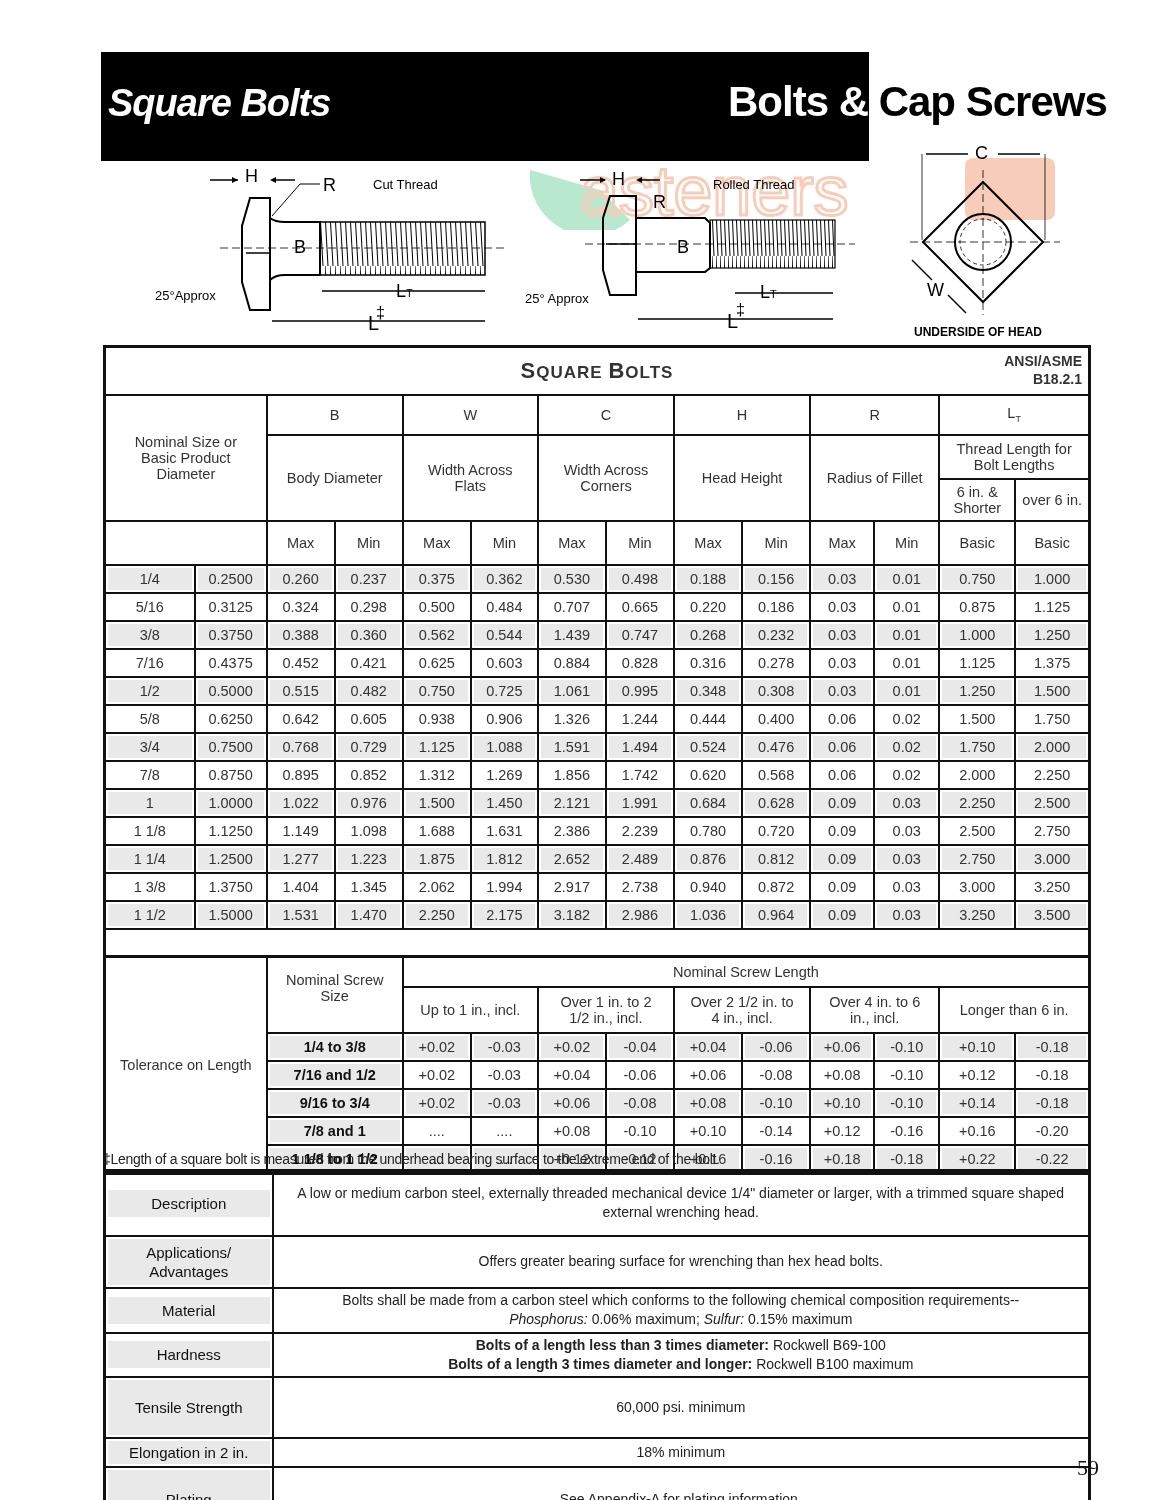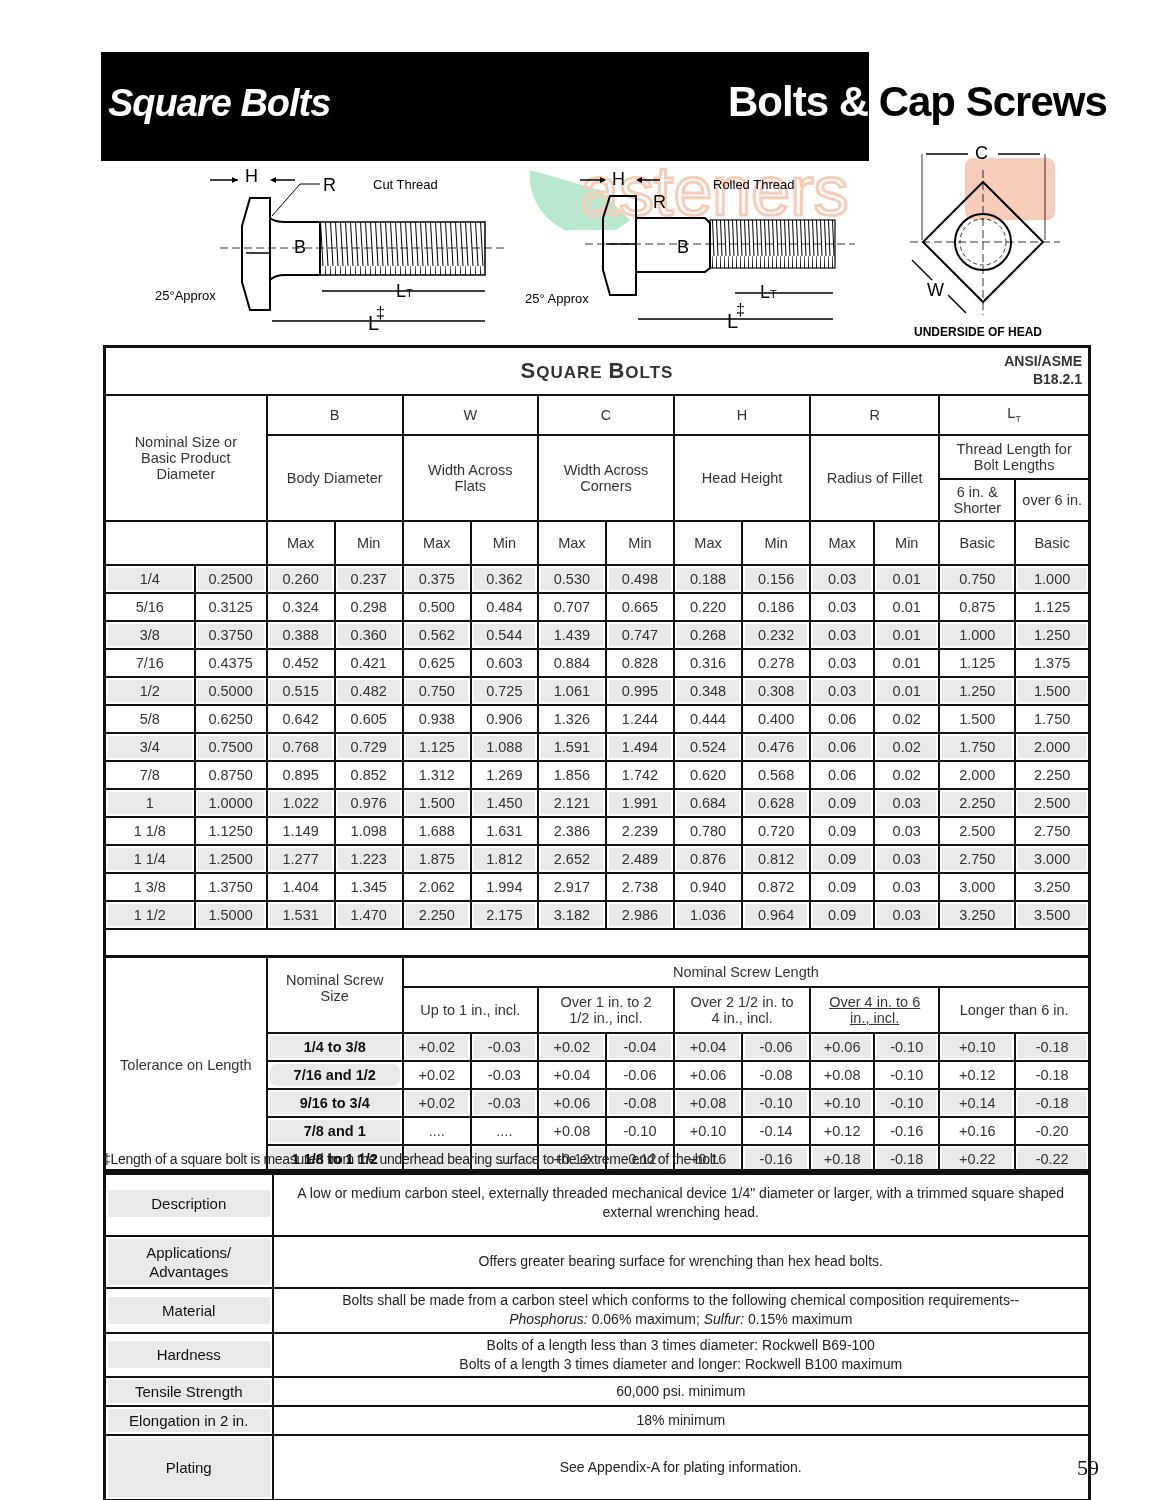--- a/index.html
+++ b/index.html
@@ -34,21 +34,21 @@
   .std { position: absolute; right: 6px; top: 4px; text-align: right; font-size: 14px; font-weight: bold; line-height: 18px; }
   .spacer-row td { height: 28px; border-left: 3px solid #111; border-right: 3px solid #111; }
   .thick-top td { border-top: 3px solid #111; }
 
   .footnote { position: absolute; left: 103px; top: 1151px; font-size: 14px; color: #222; letter-spacing: -0.3px; }
 
   .spec-table { left: 103px; top: 1169px; width: 988px; border: 3px solid #111; }
   .spec-table td { font-size: 14px; color: #222; padding: 2px 6px; line-height: 19px; }
   .spec-table td.lbl { width: 168px; font-size: 15px; color: #111; padding: 2px; }
   .spec-table td.lbl .cell-inner { background: #e9e9e9; padding: 4px 2px; line-height: 19px; margin: 0; }
-  .bold { font-weight: normal; }
+  .bold { font-weight: bold; }
   .ital { font-style: italic; }
 
   .page-number { position: absolute; left: 1077px; top: 1455px; font-family: "Liberation Serif", serif; font-size: 22px; color: #111; }
 </style>
 </head>
 <body>
 
 <div class="banner"></div>
 <div class="banner-title">Square Bolts</div>
 <div class="section-title">
@@ -783,21 +783,21 @@
       </tr>
     <tr class="thick-top" style="height:30px">
       <td colspan="2" rowspan="7" class="hdr">Tolerance on Length</td>
       <td colspan="2" rowspan="2" class="hdr" style="padding:0 12px; vertical-align:top; padding-top:14px">Nominal Screw Size</td>
       <td colspan="10" class="hdr">Nominal Screw Length</td>
     </tr>
     <tr style="height:46px" id="range-row">
         <td colspan="2" class="hdr" style="padding: 0px 14px;">Up to 1 in., incl.</td>
         <td colspan="2" class="hdr" style="padding: 0px 14px;">Over 1 in. to 2 1/2 in., incl.</td>
         <td colspan="2" class="hdr" style="padding: 0px 14px;">Over 2 1/2 in. to 4 in., incl.</td>
-        <td colspan="2" class="hdr" style="padding: 0px 16px; text-decoration: underline;">Over 4 in. to 6 in., incl.</td>
+        <td colspan="2" class="hdr" style="padding: 0px 16px;">Over 4 in. to 6 in., incl.</td>
         <td colspan="2" class="hdr" style="padding: 0px 14px;">Longer than 6 in.</td>
       </tr>
   <tr>
         <td colspan="2" class="shade">
           <span class="cell-inner" style="font-weight: bold; color: rgb(17, 17, 17);">1/4 to 3/8</span>
         </td>
         <td class="shade">
           <span class="cell-inner">+0.02</span>
         </td>
         <td class="shade">
@@ -823,21 +823,21 @@
         </td>
         <td class="shade">
           <span class="cell-inner">+0.10</span>
         </td>
         <td class="shade">
           <span class="cell-inner">-0.18</span>
         </td>
       </tr>
       <tr>
         <td colspan="2" class="shade">
-          <span class="cell-inner" style="font-weight: bold; color: rgb(17, 17, 17); border-radius: 7px;">7/16 and 1/2</span>
+          <span class="cell-inner" style="font-weight: bold; color: rgb(17, 17, 17);">7/16 and 1/2</span>
         </td>
         <td>
           <span class="cell-inner">+0.02</span>
         </td>
         <td>
           <span class="cell-inner">-0.03</span>
         </td>
         <td>
           <span class="cell-inner">+0.04</span>
         </td>
@@ -1000,21 +1000,21 @@
     <td class="lbl">
           <span class="cell-inner">Hardness</span>
         </td>
     <td>
       <div><span class="bold">Bolts of a length less than 3 times diameter:</span><span> Rockwell B69-100</span></div>
       <div><span class="bold">Bolts of a length 3 times diameter and longer:</span><span> Rockwell B100 maximum</span></div>
     </td>
   </tr>
   <tr style="height:28px">
     <td class="lbl">
-          <span class="cell-inner" style="padding:2px">Tensile Strength</span>
+          <span class="cell-inner" style="padding:18px">Tensile Strength</span>
         </td>
     <td>60,000 psi. minimum</td>
   </tr>
   <tr style="height:28px">
     <td class="lbl">
           <span class="cell-inner" style="padding:2px">Elongation in 2 in.</span>
         </td>
     <td>18% minimum</td>
   </tr>
   <tr style="height:28px">

